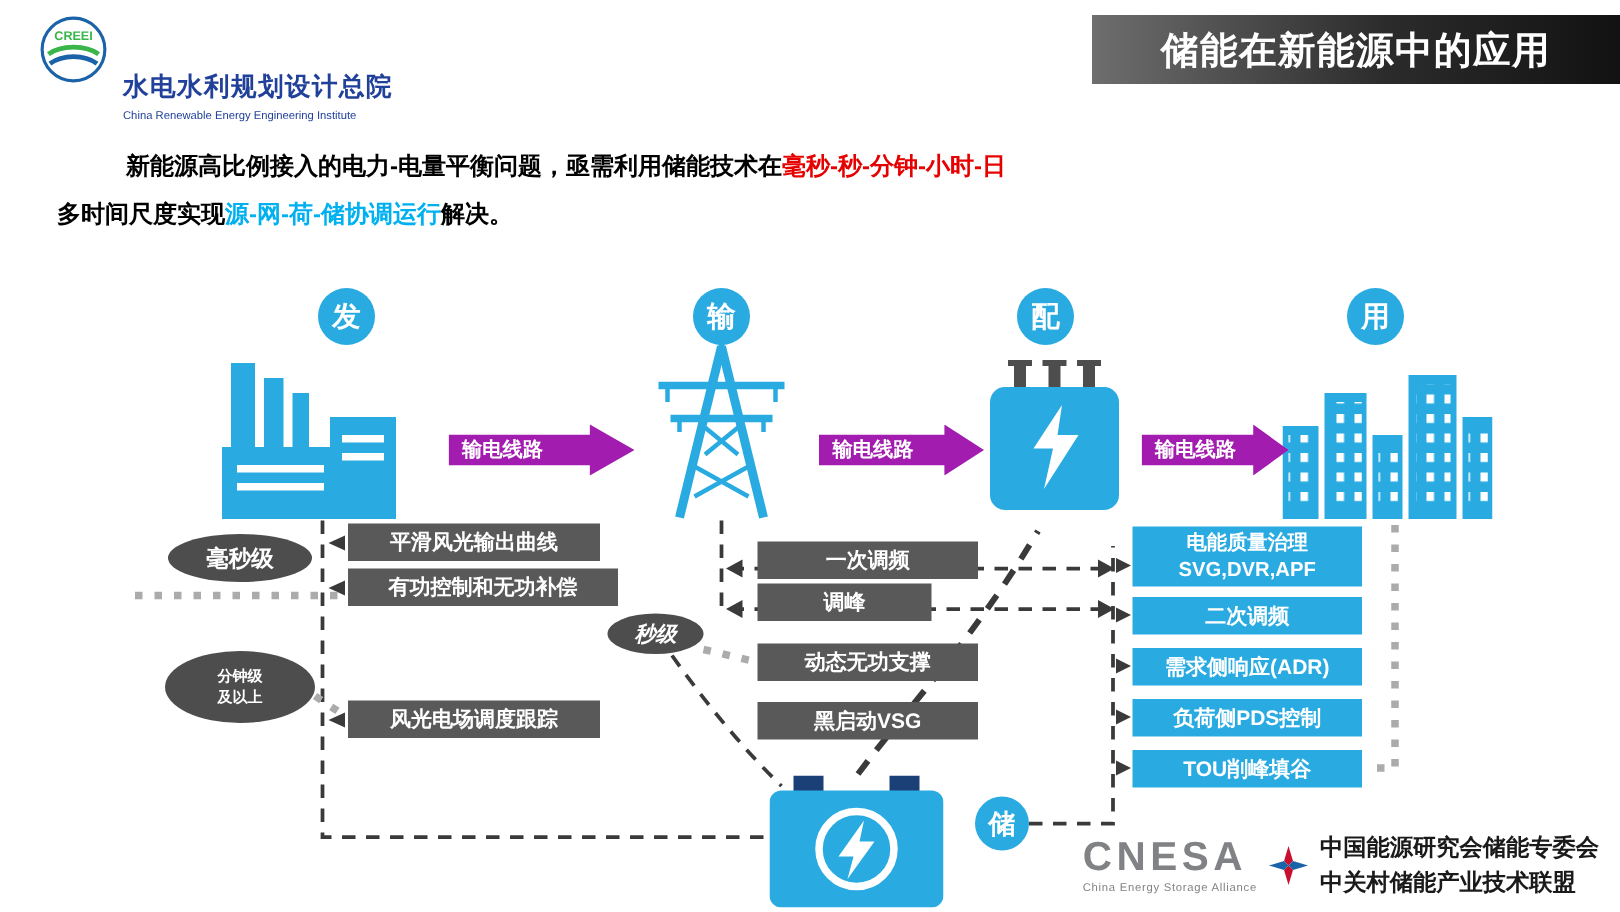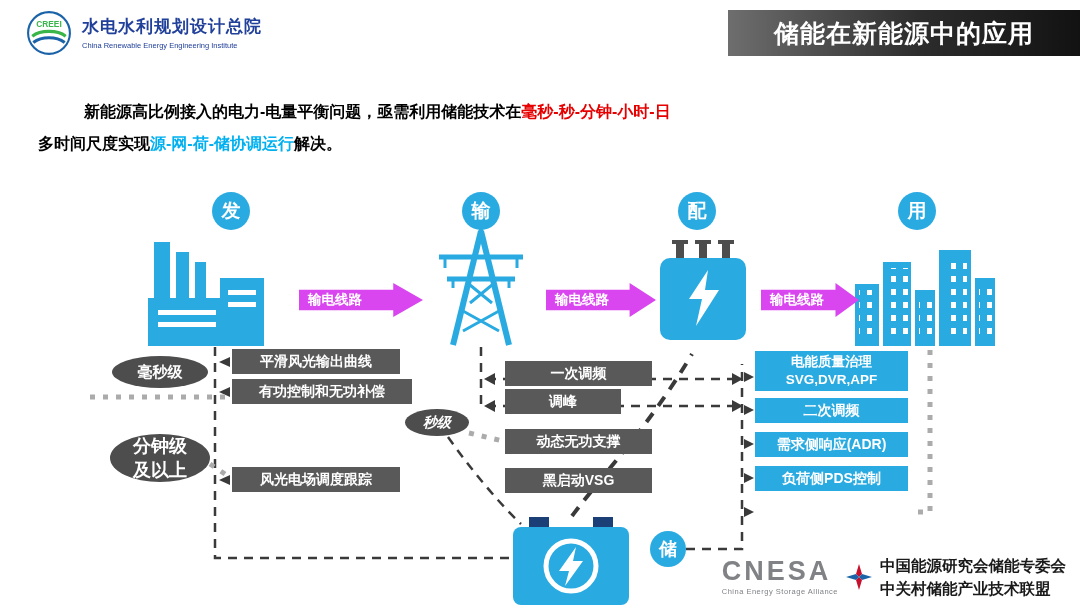--- a/index.html
+++ b/index.html
@@ -6,21 +6,21 @@
   html,body { background:#ddd; }
   .slide {
     position:relative; width:1080px; height:608px; background:#ffffff;
     overflow:hidden; font-family:"Liberation Sans","DejaVu Sans",sans-serif;
   }
   .abs { position:absolute; }
 
   
   .logo-svg { position:absolute; left:26px; top:10px; }
   .org-block { position:absolute; left:82px; top:15px; color:#21409a; }
-  .org-cn { font-size:17px; font-weight:bold; letter-spacing:1px; }
+  .org-cn { font-size:17px; font-weight:bold; letter-spacing:1px;margin-top:31px; }
   .org-en { font-size:7.5px; margin-top:3px; }
   .title-bar {
     position:absolute; top:10px; right:0; width:352px; height:46px;
     background:linear-gradient(90deg,#6e6e6e 0%,#2c2c2c 55%,#121212 100%);
     color:#fff; font-size:25px; font-weight:bold; letter-spacing:1px;
     display:flex; align-items:center; justify-content:center;
   }
 
   
   .intro {
@@ -34,21 +34,21 @@
 
   
   .stage-circle {
     position:absolute; width:38px; height:38px; border-radius:50%;
     background:#29abe2; color:#fff; font-size:19px; font-weight:bold;
     display:flex; align-items:center; justify-content:center;
   }
 
   
   .flow-arrow {
-    position:absolute; top:283px; height:34px; background:#d946ef;
+    position:absolute; top:283px; height:34px; background:#a21caf;
     color:#fff; font-size:13.5px; font-weight:bold;
     display:flex; align-items:center; padding-left:9px;
     clip-path:polygon(0 20%,76% 20%,76% 0,100% 50%,76% 100%,76% 80%,0 80%);
   }
 
   
   .time-ellipse {
     position:absolute; background:#4d4d4d; border-radius:50%;
     color:#fff; font-weight:bold; text-align:center;
     display:flex; flex-direction:column; align-items:center; justify-content:center;
@@ -197,41 +197,42 @@
       <rect x="124" y="34" width="13" height="56"></rect>
     </g>
   </svg>
 
   <div class="flow-arrow" style="left:299px; width:124px;">输电线路</div>
   <div class="flow-arrow" style="left:546px; width:110px;">输电线路</div>
   <div class="flow-arrow" style="left:761px; width:98px;">输电线路</div>
 
   <div class="time-ellipse" style="left:112px; top:356px; width:96px; height:32px; font-size:15px;">毫秒级</div>
   <div class="time-ellipse" style="left:405px; top:409px; width:64px; height:27px; font-size:14px;font-style:italic;">秒级</div>
-  <div class="time-ellipse" style="left:110px; top:434px; width:100px; height:48px; font-size:18px;justify-content:center;">
+  <div class="time-ellipse" style="left:110px; top:434px; width:100px; height:48px; font-size:10px;justify-content:center;">
     <span>分钟级</span>
     <span>及以上</span>
   </div>
 
   <div class="gbox" style="left:232px; top:349px; width:168px;">平滑风光输出曲线</div>
   <div class="gbox" style="left:232px; top:379px; width:180px;">有功控制和无功补偿</div>
   <div class="gbox" style="left:232px; top:467px; width:168px;">风光电场调度跟踪</div>
 
   <div class="gbox" style="left:505px; top:349px; width:147px;margin-top:12px;">一次调频</div>
   <div class="gbox" style="left:505px; top:389px; width:116px;">调峰</div>
   <div class="gbox" style="left:505px; top:429px; width:147px;">动态无功支撑</div>
   <div class="gbox" style="left:505px; top:468px; width:147px;">黑启动VSG</div>
 
   <div class="bbox" style="top:351px; height:40px; font-size:13.5px;">
     <span>电能质量治理</span>
     <span>SVG,DVR,APF</span>
   </div>
   <div class="bbox" style="top:398px;">二次调频</div>
   <div class="bbox" style="top:432px;">需求侧响应(ADR)</div>
   <div class="bbox" style="top:466px;">负荷侧PDS控制</div>
+  <div class="bbox" style="top:500px;">TOU削峰填谷</div>
 
   <svg class="abs" style="left:513px; top:517px;" width="116" height="88" viewBox="0 0 116 88">
     <rect x="16" y="0" width="20" height="12" fill="#1b3f77"></rect>
     <rect x="80" y="0" width="20" height="12" fill="#1b3f77"></rect>
     <rect x="0" y="10" width="116" height="78" rx="8" fill="#29abe2"></rect>
     <circle cx="58" cy="49" r="25" fill="none" stroke="#ffffff" stroke-width="5"></circle>
     <polygon points="63,30 46,54 56,54 52,69 70,44 60,44" fill="#ffffff"></polygon>
   </svg>
   <div class="stage-circle" style="left:650px; top:531px; width:36px; height:36px; font-size:18px;">储</div>
 

